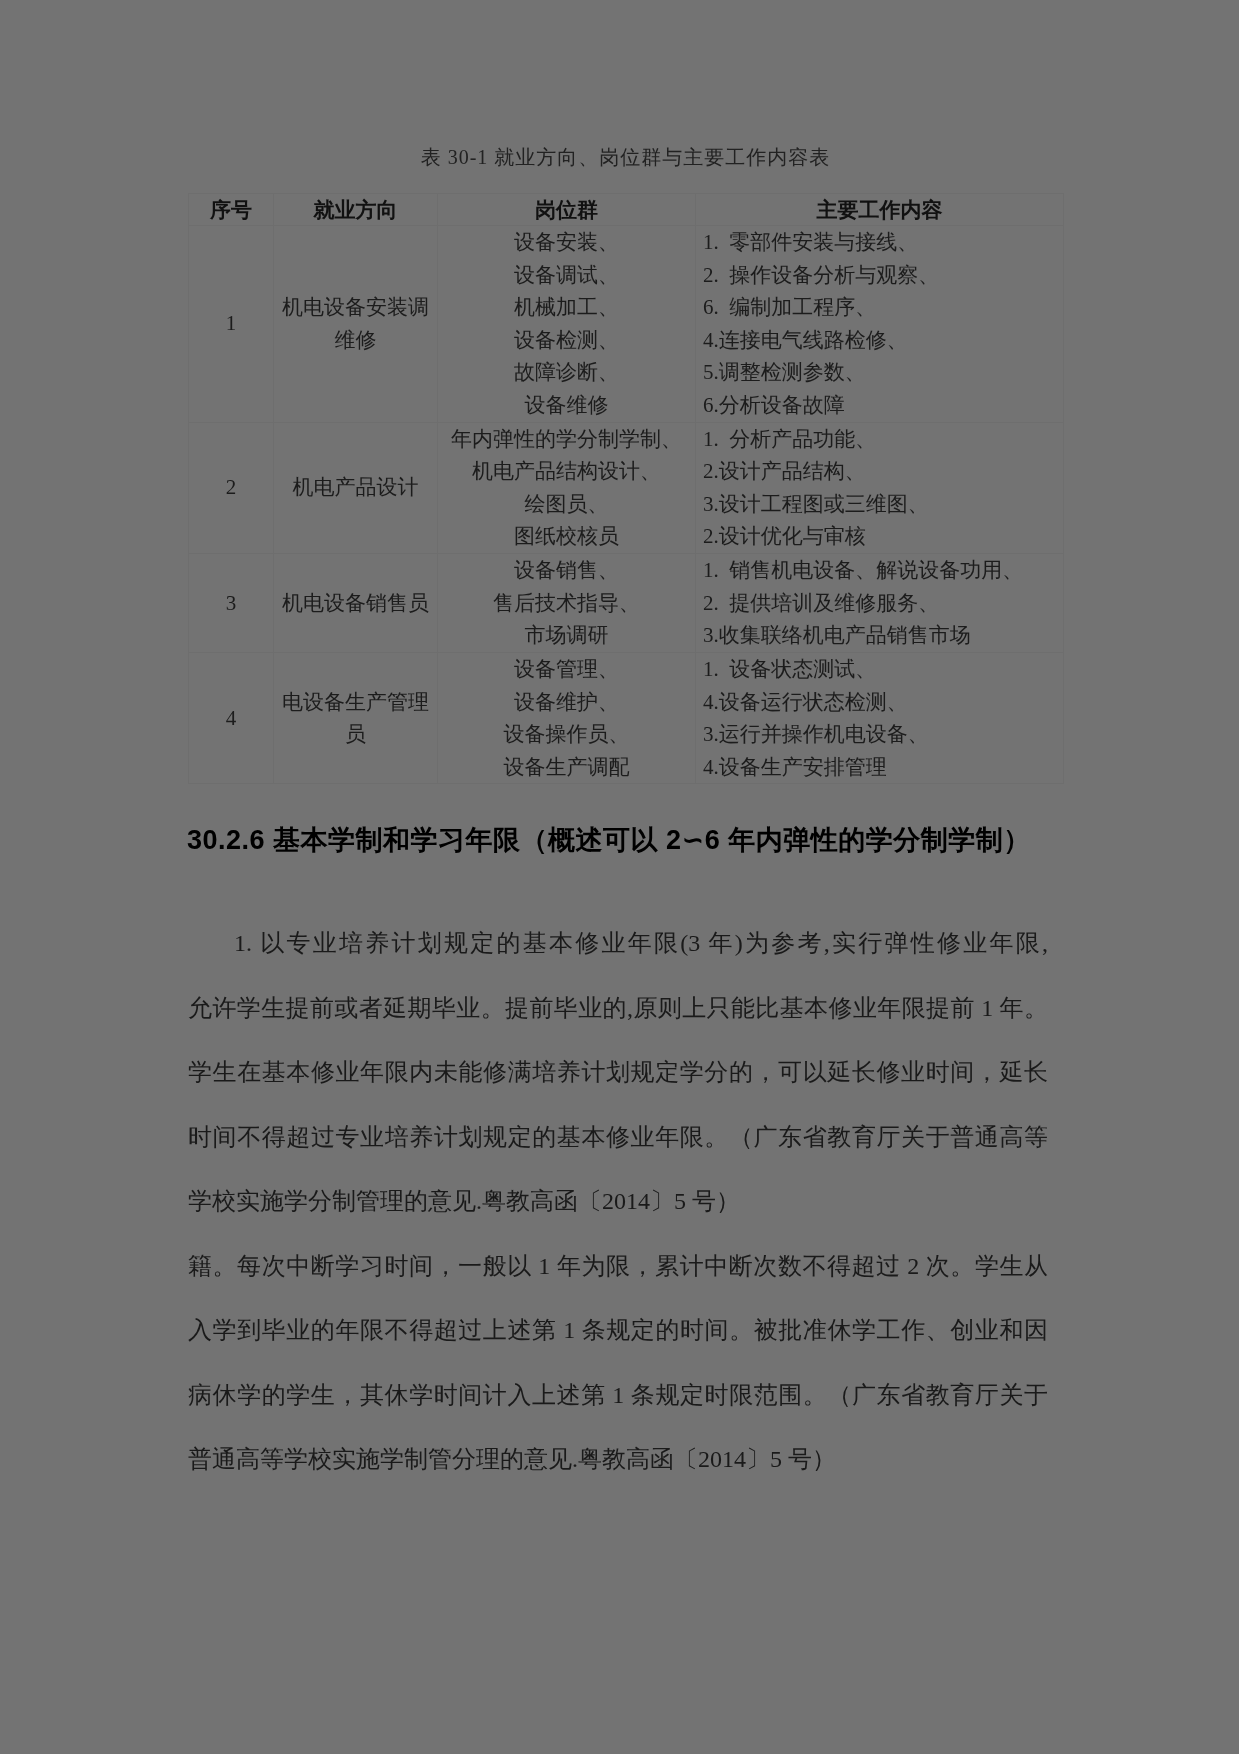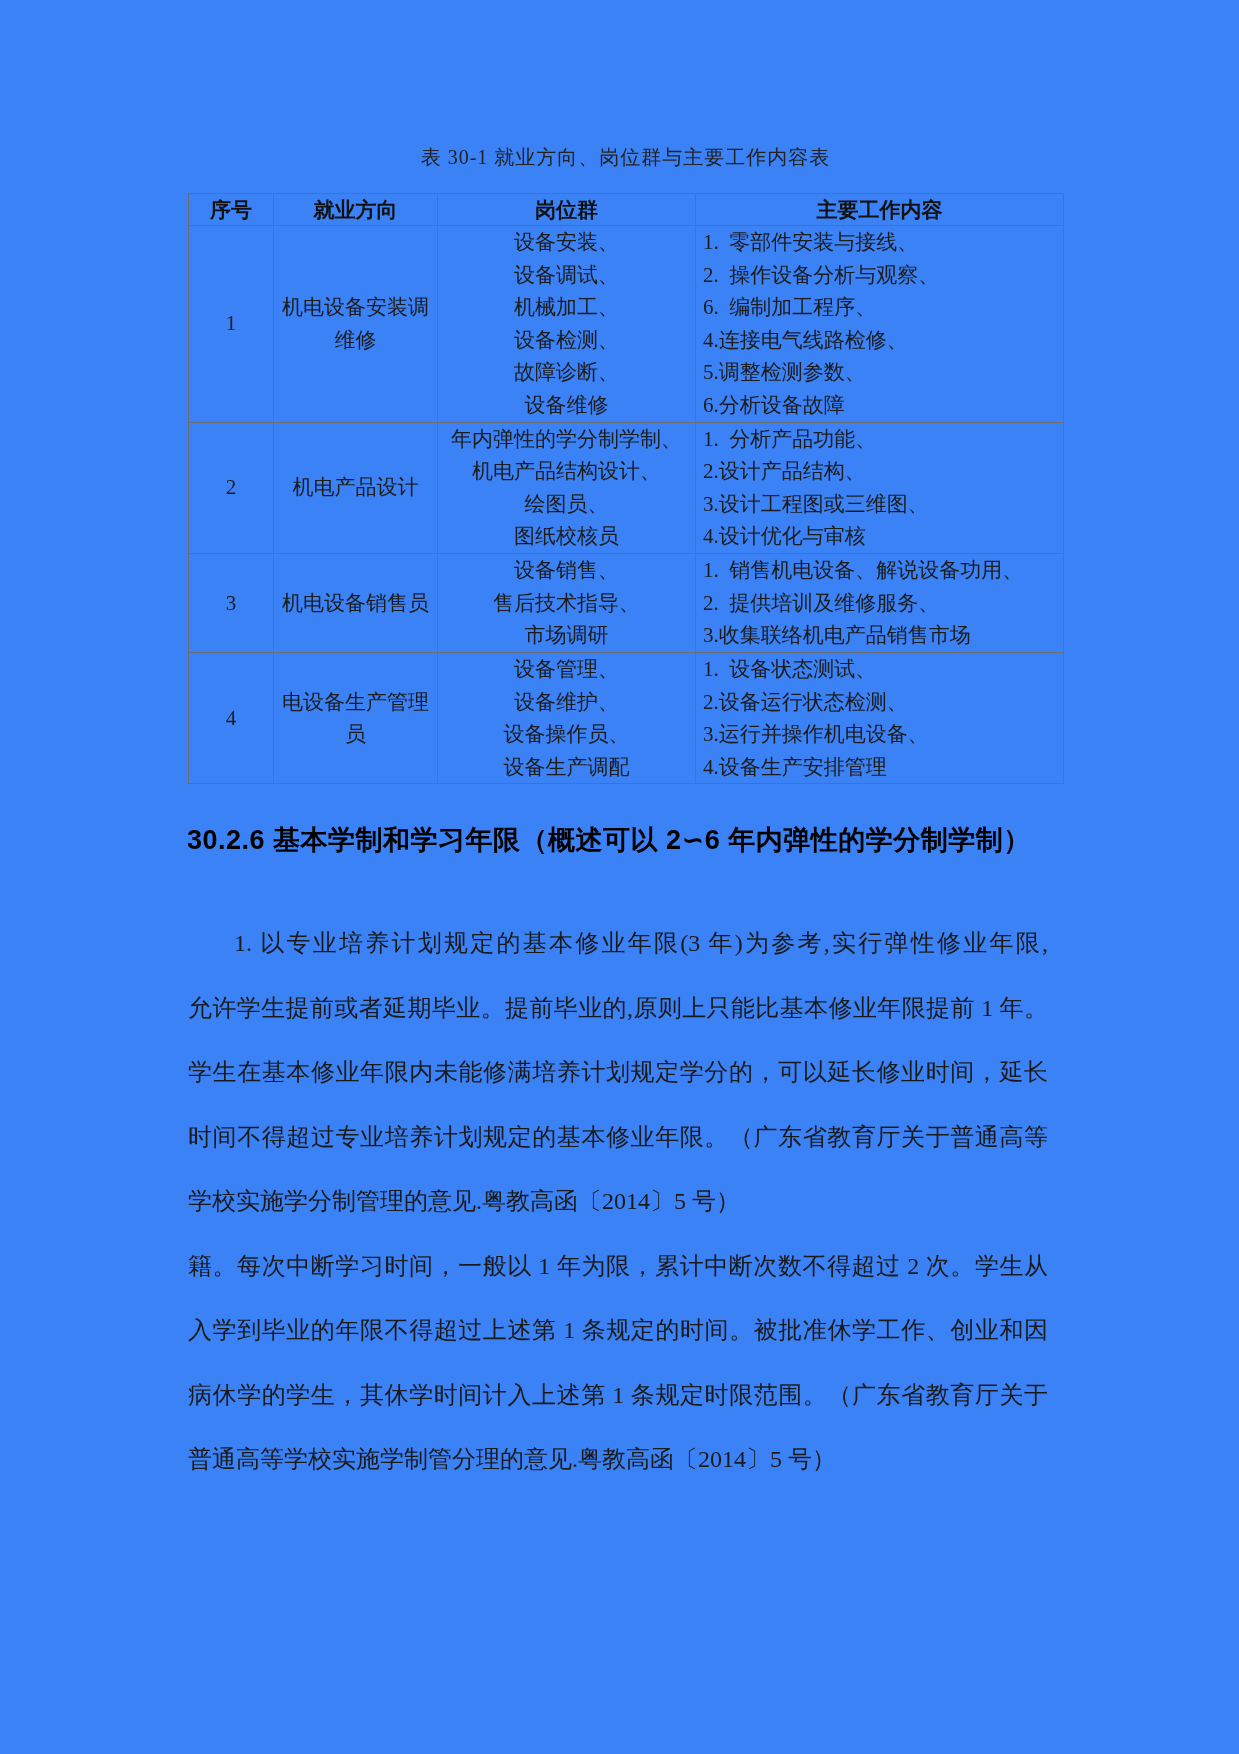--- a/index.html
+++ b/index.html
@@ -1,20 +1,20 @@
 <!DOCTYPE html>
 <html><head>
 <meta charset="utf-8">
 <style>
   html, body { margin: 0; padding: 0; background: #ffffff; }
   .page {
     position: relative;
     width: 1239px;
     height: 1754px;
-    background: #3b82f6;
+    background: #737373;
     font-family: "Liberation Serif", "DejaVu Serif", serif;
     color: #1c1c1c;
     overflow: hidden;
   }
 
   
   .table-title {
     position: absolute;
     left: 188px;
     top: 144px;
@@ -146,21 +146,21 @@
           <td class="posts">
             <div class="cell-line">年内弹性的学分制学制、</div>
             <div class="cell-line">机电产品结构设计、</div>
             <div class="cell-line">绘图员、</div>
             <div class="cell-line">图纸校核员</div>
           </td>
           <td class="tasks">
             <div class="cell-line">1.  分析产品功能、</div>
             <div class="cell-line">2.设计产品结构、</div>
             <div class="cell-line">3.设计工程图或三维图、</div>
-            <div class="cell-line">4.设计优化与审核</div>
+            <div class="cell-line">2.设计优化与审核</div>
           </td>
         </tr>
         <tr>
           <td class="no">
             <div class="cell-line">3</div>
           </td>
           <td class="dir">
             <div class="cell-line">机电设备销售员</div>
           </td>
           <td class="posts">
@@ -183,21 +183,21 @@
             <div class="cell-line">员</div>
           </td>
           <td class="posts">
             <div class="cell-line">设备管理、</div>
             <div class="cell-line">设备维护、</div>
             <div class="cell-line">设备操作员、</div>
             <div class="cell-line">设备生产调配</div>
           </td>
           <td class="tasks">
             <div class="cell-line">1.  设备状态测试、</div>
-            <div class="cell-line">2.设备运行状态检测、</div>
+            <div class="cell-line">4.设备运行状态检测、</div>
             <div class="cell-line">3.运行并操作机电设备、</div>
             <div class="cell-line">4.设备生产安排管理</div>
           </td>
         </tr>
       </tbody>
   </table>
 
   <h2 class="section-heading">30.2.6 基本学制和学习年限（概述可以 2∽6 年内弹性的学分制学制）</h2>
 
   <div class="body-text" id="paragraphs">

